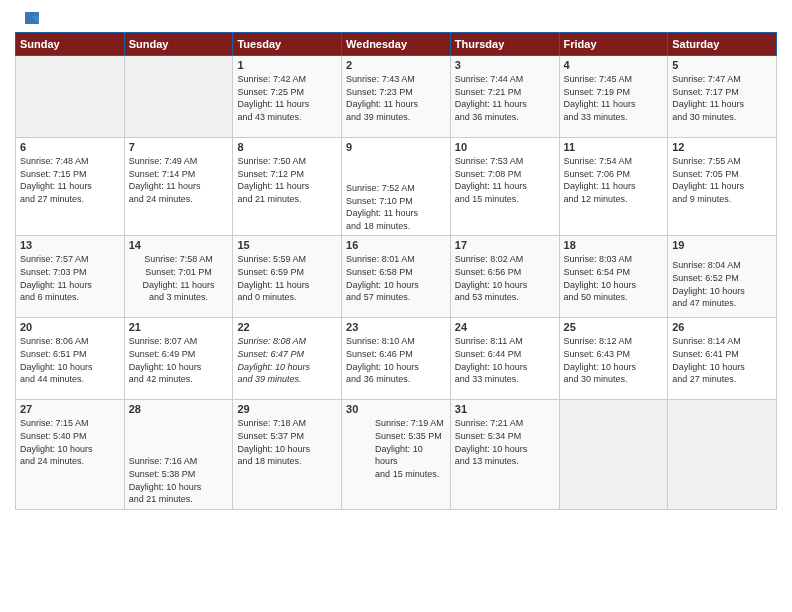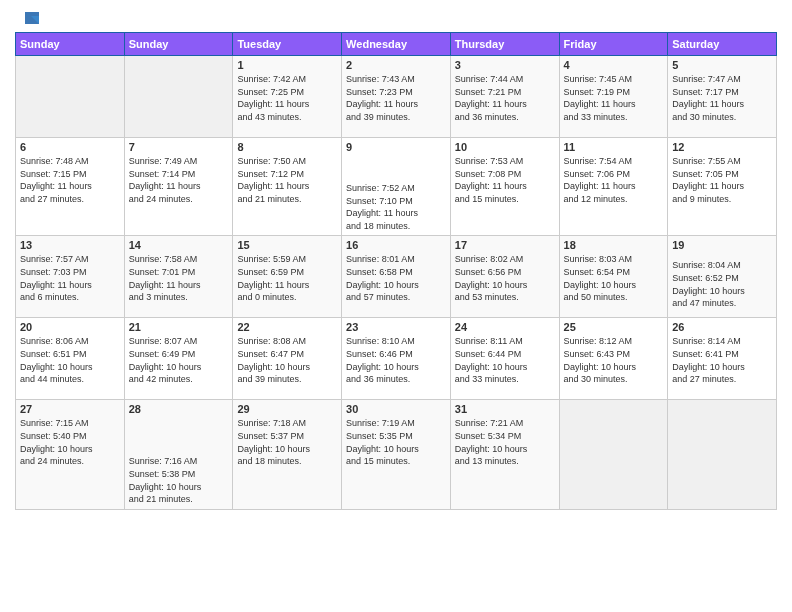--- a/index.html
+++ b/index.html
@@ -36,21 +36,21 @@
     .location {
       font-size: 13px;
       color: #555;
     }
     table {
       width: 100%;
       border-collapse: collapse;
       table-layout: fixed;
     }
     thead th {
-      background-color: #8b5cf6;
+      background-color: #7f1d1d;
       color: white;
       font-size: 11px;
       font-weight: bold;
       padding: 5px 4px;
       text-align: left;
       border: 1px solid #1a5fa8;
     }
     tbody td {
       border: 1px solid #ccc;
       vertical-align: top;
@@ -204,21 +204,21 @@
         <tr>
           <td>
             <div class="day-num">13</div>
             <div class="day-info" style="white-space: pre-line;">Sunrise: 7:57 AM
 Sunset: 7:03 PM
 Daylight: 11 hours
 and 6 minutes.</div>
           </td>
           <td>
             <div class="day-num">14</div>
-            <div class="day-info" style="white-space: pre-line;">Sunrise: 7:58 AM
+            <div class="day-info" style="white-space: pre-line; text-align: center;">Sunrise: 7:58 AM
 Sunset: 7:01 PM
 Daylight: 11 hours
 and 3 minutes.</div>
           </td>
           <td>
             <div class="day-num">15</div>
             <div class="day-info" style="white-space: pre-line;">Sunrise: 5:59 AM
 Sunset: 6:59 PM
 Daylight: 11 hours
 and 0 minutes.</div>
@@ -262,21 +262,21 @@
           </td>
           <td>
             <div class="day-num">21</div>
             <div class="day-info" style="white-space: pre-line;">Sunrise: 8:07 AM
 Sunset: 6:49 PM
 Daylight: 10 hours
 and 42 minutes.</div>
           </td>
           <td>
             <div class="day-num">22</div>
-            <div class="day-info" style="white-space: pre-line;">Sunrise: 8:08 AM
+            <div class="day-info" style="white-space: pre-line; font-style: italic;">Sunrise: 8:08 AM
 Sunset: 6:47 PM
 Daylight: 10 hours
 and 39 minutes.</div>
           </td>
           <td>
             <div class="day-num">23</div>
             <div class="day-info" style="white-space: pre-line;">Sunrise: 8:10 AM
 Sunset: 6:46 PM
 Daylight: 10 hours
 and 36 minutes.</div>
@@ -320,21 +320,21 @@
           </td>
           <td>
             <div class="day-num">29</div>
             <div class="day-info" style="white-space: pre-line;">Sunrise: 7:18 AM
 Sunset: 5:37 PM
 Daylight: 10 hours
 and 18 minutes.</div>
           </td>
           <td>
             <div class="day-num">30</div>
-            <div class="day-info" style="white-space: pre-line;">Sunrise: 7:19 AM
+            <div class="day-info" style="white-space: pre-line; margin-left: 29px;">Sunrise: 7:19 AM
 Sunset: 5:35 PM
 Daylight: 10 hours
 and 15 minutes.</div>
           </td>
           <td>
             <div class="day-num">31</div>
             <div class="day-info" style="white-space: pre-line;">Sunrise: 7:21 AM
 Sunset: 5:34 PM
 Daylight: 10 hours
 and 13 minutes.</div>

